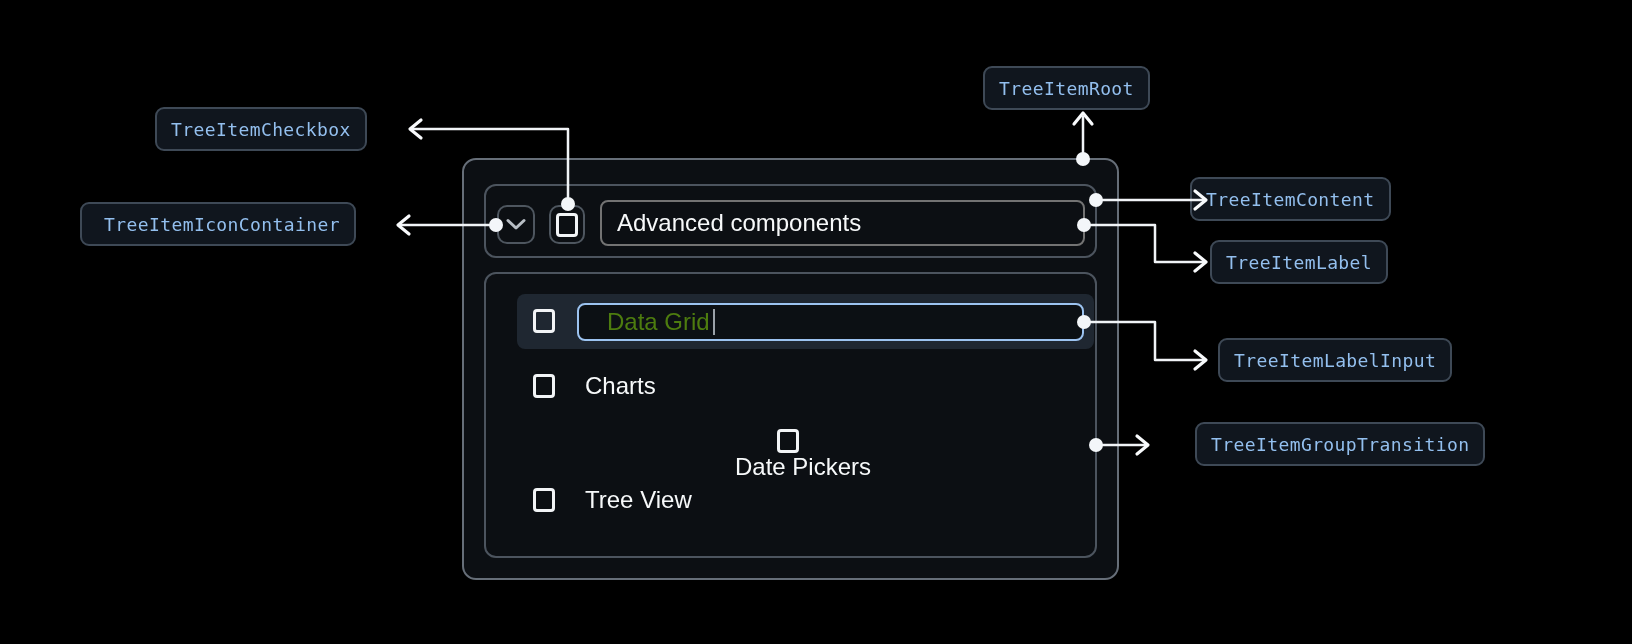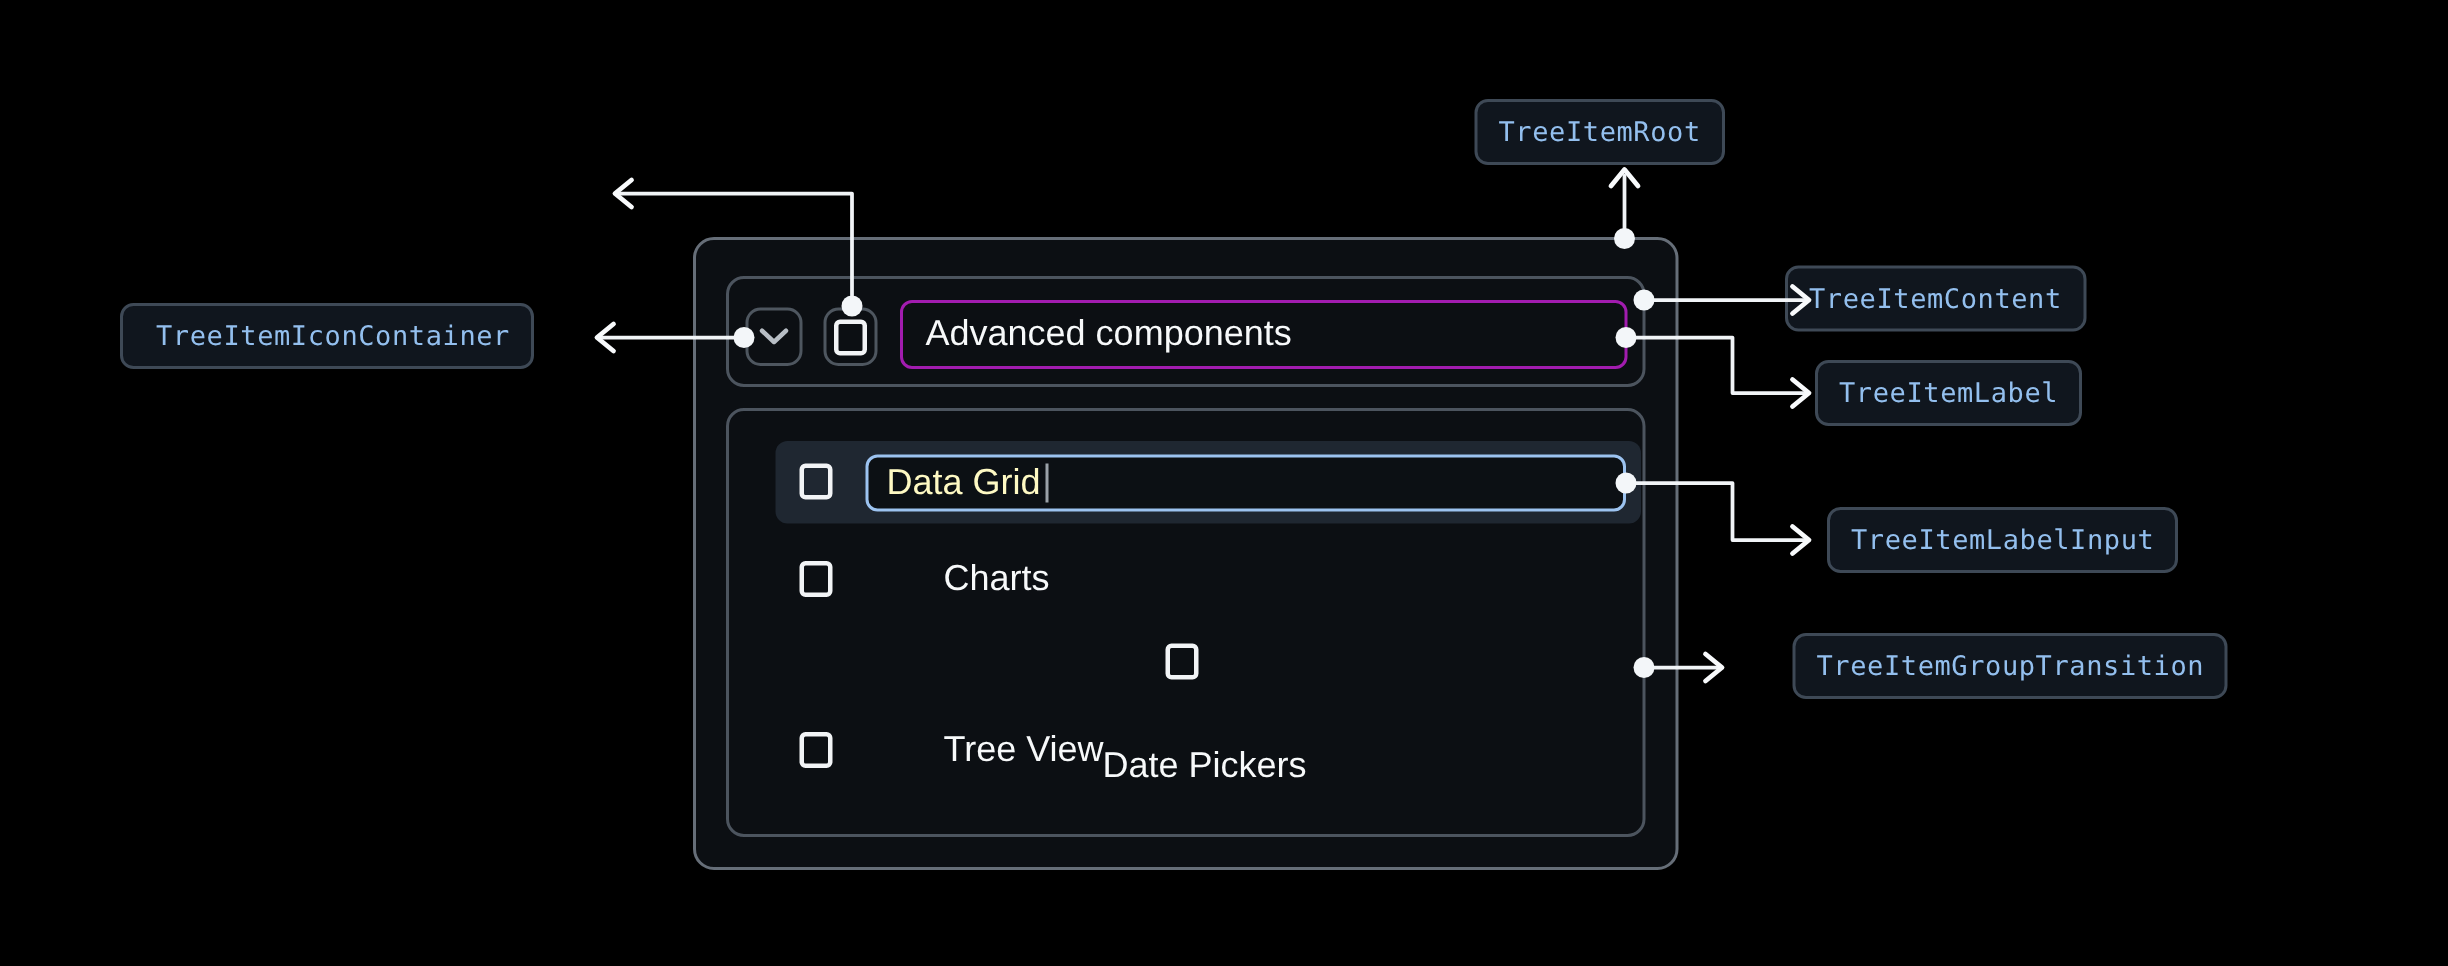--- a/index.html
+++ b/index.html
@@ -48,47 +48,47 @@
     display:flex;align-items:center;justify-content:center;
   }
   .cb{
     box-sizing:border-box;width:22px;height:24px;
     border:3px solid #f2f4f6;border-radius:4px;background:transparent;
     flex:0 0 auto;
   }
   .item-label{
     position:absolute;box-sizing:border-box;
     left:114px;top:14px;width:485px;height:46px;
-    border:2px solid #a21caf;border-radius:8px;
+    border:2px solid #737373;border-radius:8px;
     display:flex;align-items:center;padding-left:15px;
     color:#f7f9fa;font-size:24px;
   }
   .group-box{
     position:absolute;box-sizing:border-box;
     left:20px;top:112px;width:613px;height:286px;
     border:2px solid #4c545e;border-radius:12px;
   }
   .row-editing{
     position:absolute;box-sizing:border-box;
     left:31px;top:20px;width:577px;height:55px;
     background:#1f2731;border-radius:8px;
   }
   .row-editing .cb{position:absolute;left:16px;top:15px;}
   .label-input{
     position:absolute;box-sizing:border-box;
     left:60px;top:9px;width:507px;height:38px;
     border:2px solid #9cc3f0;border-radius:8px;background:#0c1014;
-    display:flex;align-items:center;padding-left:12px;
-    color:#fef9c3;font-size:24px;
+    display:flex;align-items:center;padding-left:28px;
+    color:#4d7c0f;font-size:24px;
   }
   .caret{width:2px;height:26px;background:#9aa1a8;margin-left:3px;flex:0 0 auto;}
   .row-static{
     position:absolute;height:28px;left:47px;width:540px;
     display:flex;align-items:center;
-    color:#f7f9fa;font-size:24px;gap:44px;
+    color:#f7f9fa;font-size:24px;
   }
   .row-static .cb{margin-right:30px;}
   .row-charts{top:98px;}
   .row-date-pickers{top:155px;flex-direction:column;}
   .row-tree-view{top:212px;}
 
   
   .overlay{position:absolute;left:0;top:0;pointer-events:none;}
   .overlay .line{stroke:#f1f4f7;stroke-width:2.5;fill:none;stroke-linecap:round;stroke-linejoin:round;}
   .overlay .head{stroke:#f8fafc;stroke-width:3.2;fill:none;stroke-linecap:round;stroke-linejoin:round;}
@@ -138,20 +138,21 @@
       </div>
 
       <div class="row-static row-tree-view">
         <span class="cb"></span>
         <span>Tree View</span>
       </div>
 
     </div>
   </div>
 
+  <div class="chip chip-checkbox">TreeItemCheckbox</div>
   <div class="chip chip-icon-container">TreeItemIconContainer</div>
   <div class="chip chip-root">TreeItemRoot</div>
   <div class="chip chip-content">TreeItemContent</div>
   <div class="chip chip-label">TreeItemLabel</div>
   <div class="chip chip-label-input">TreeItemLabelInput</div>
   <div class="chip chip-group-transition">TreeItemGroupTransition</div>
 
   <svg class="overlay" width="1632" height="644" viewBox="0 0 1632 644">
 
     <g>

